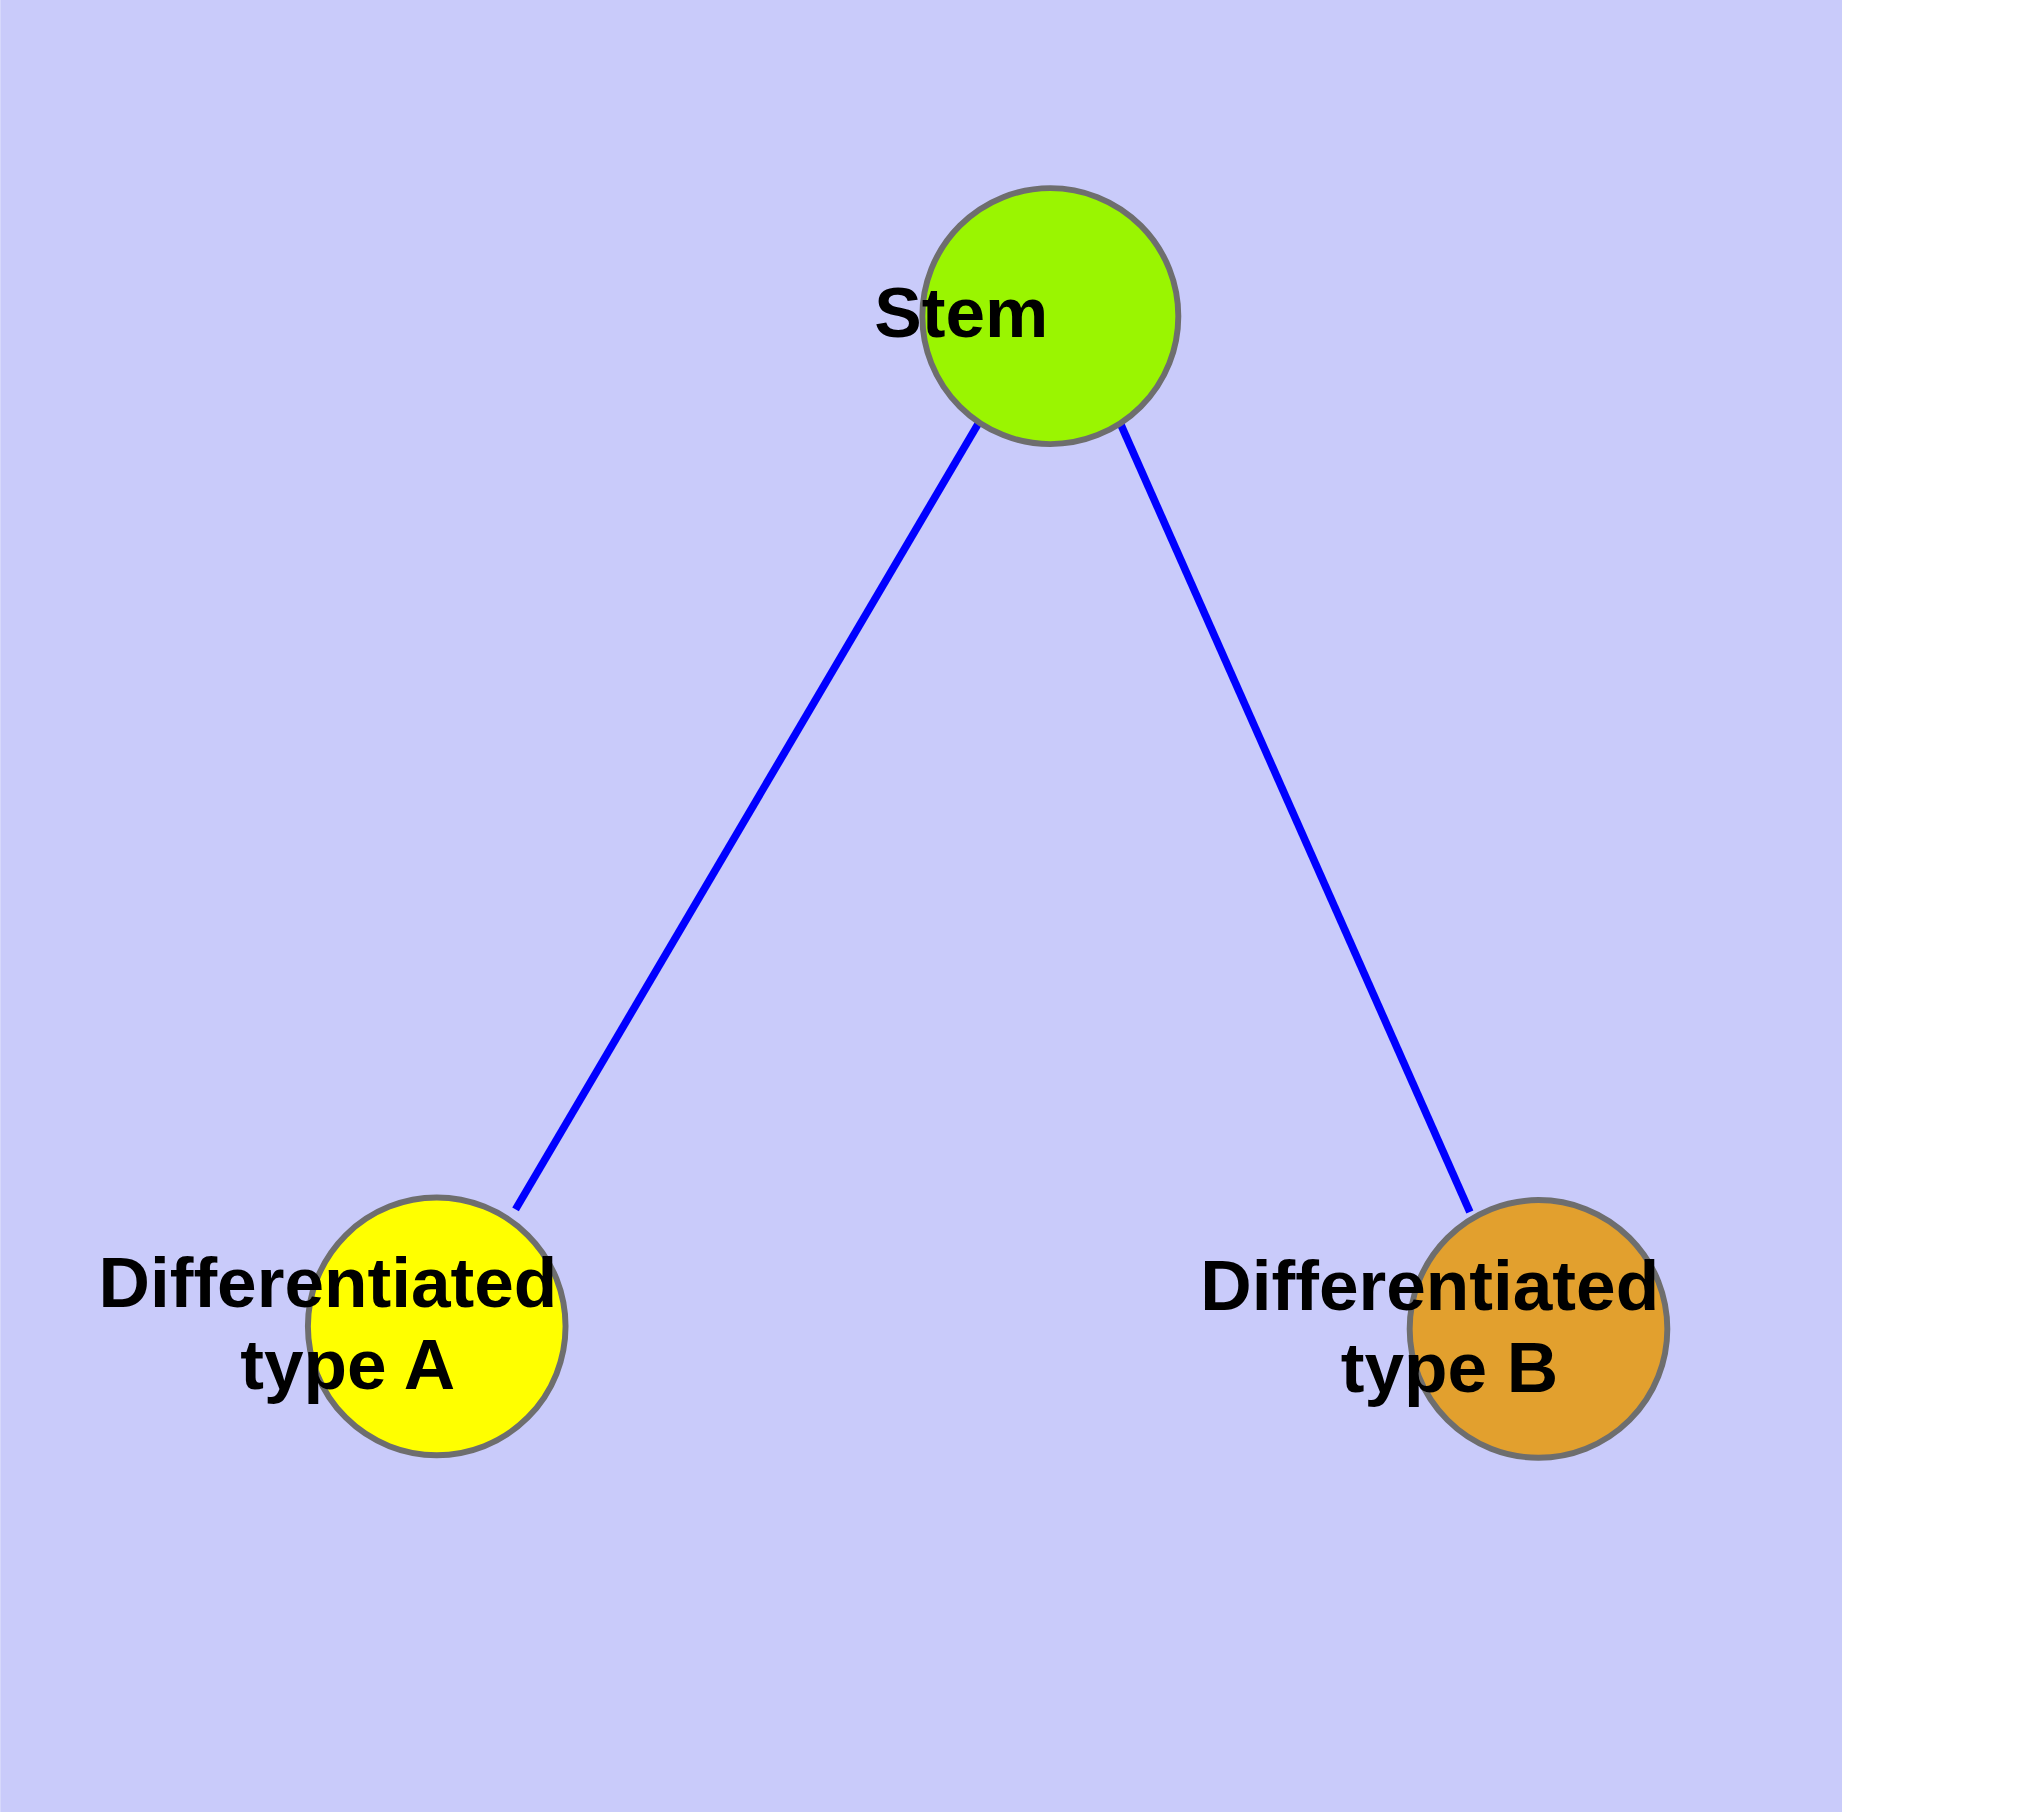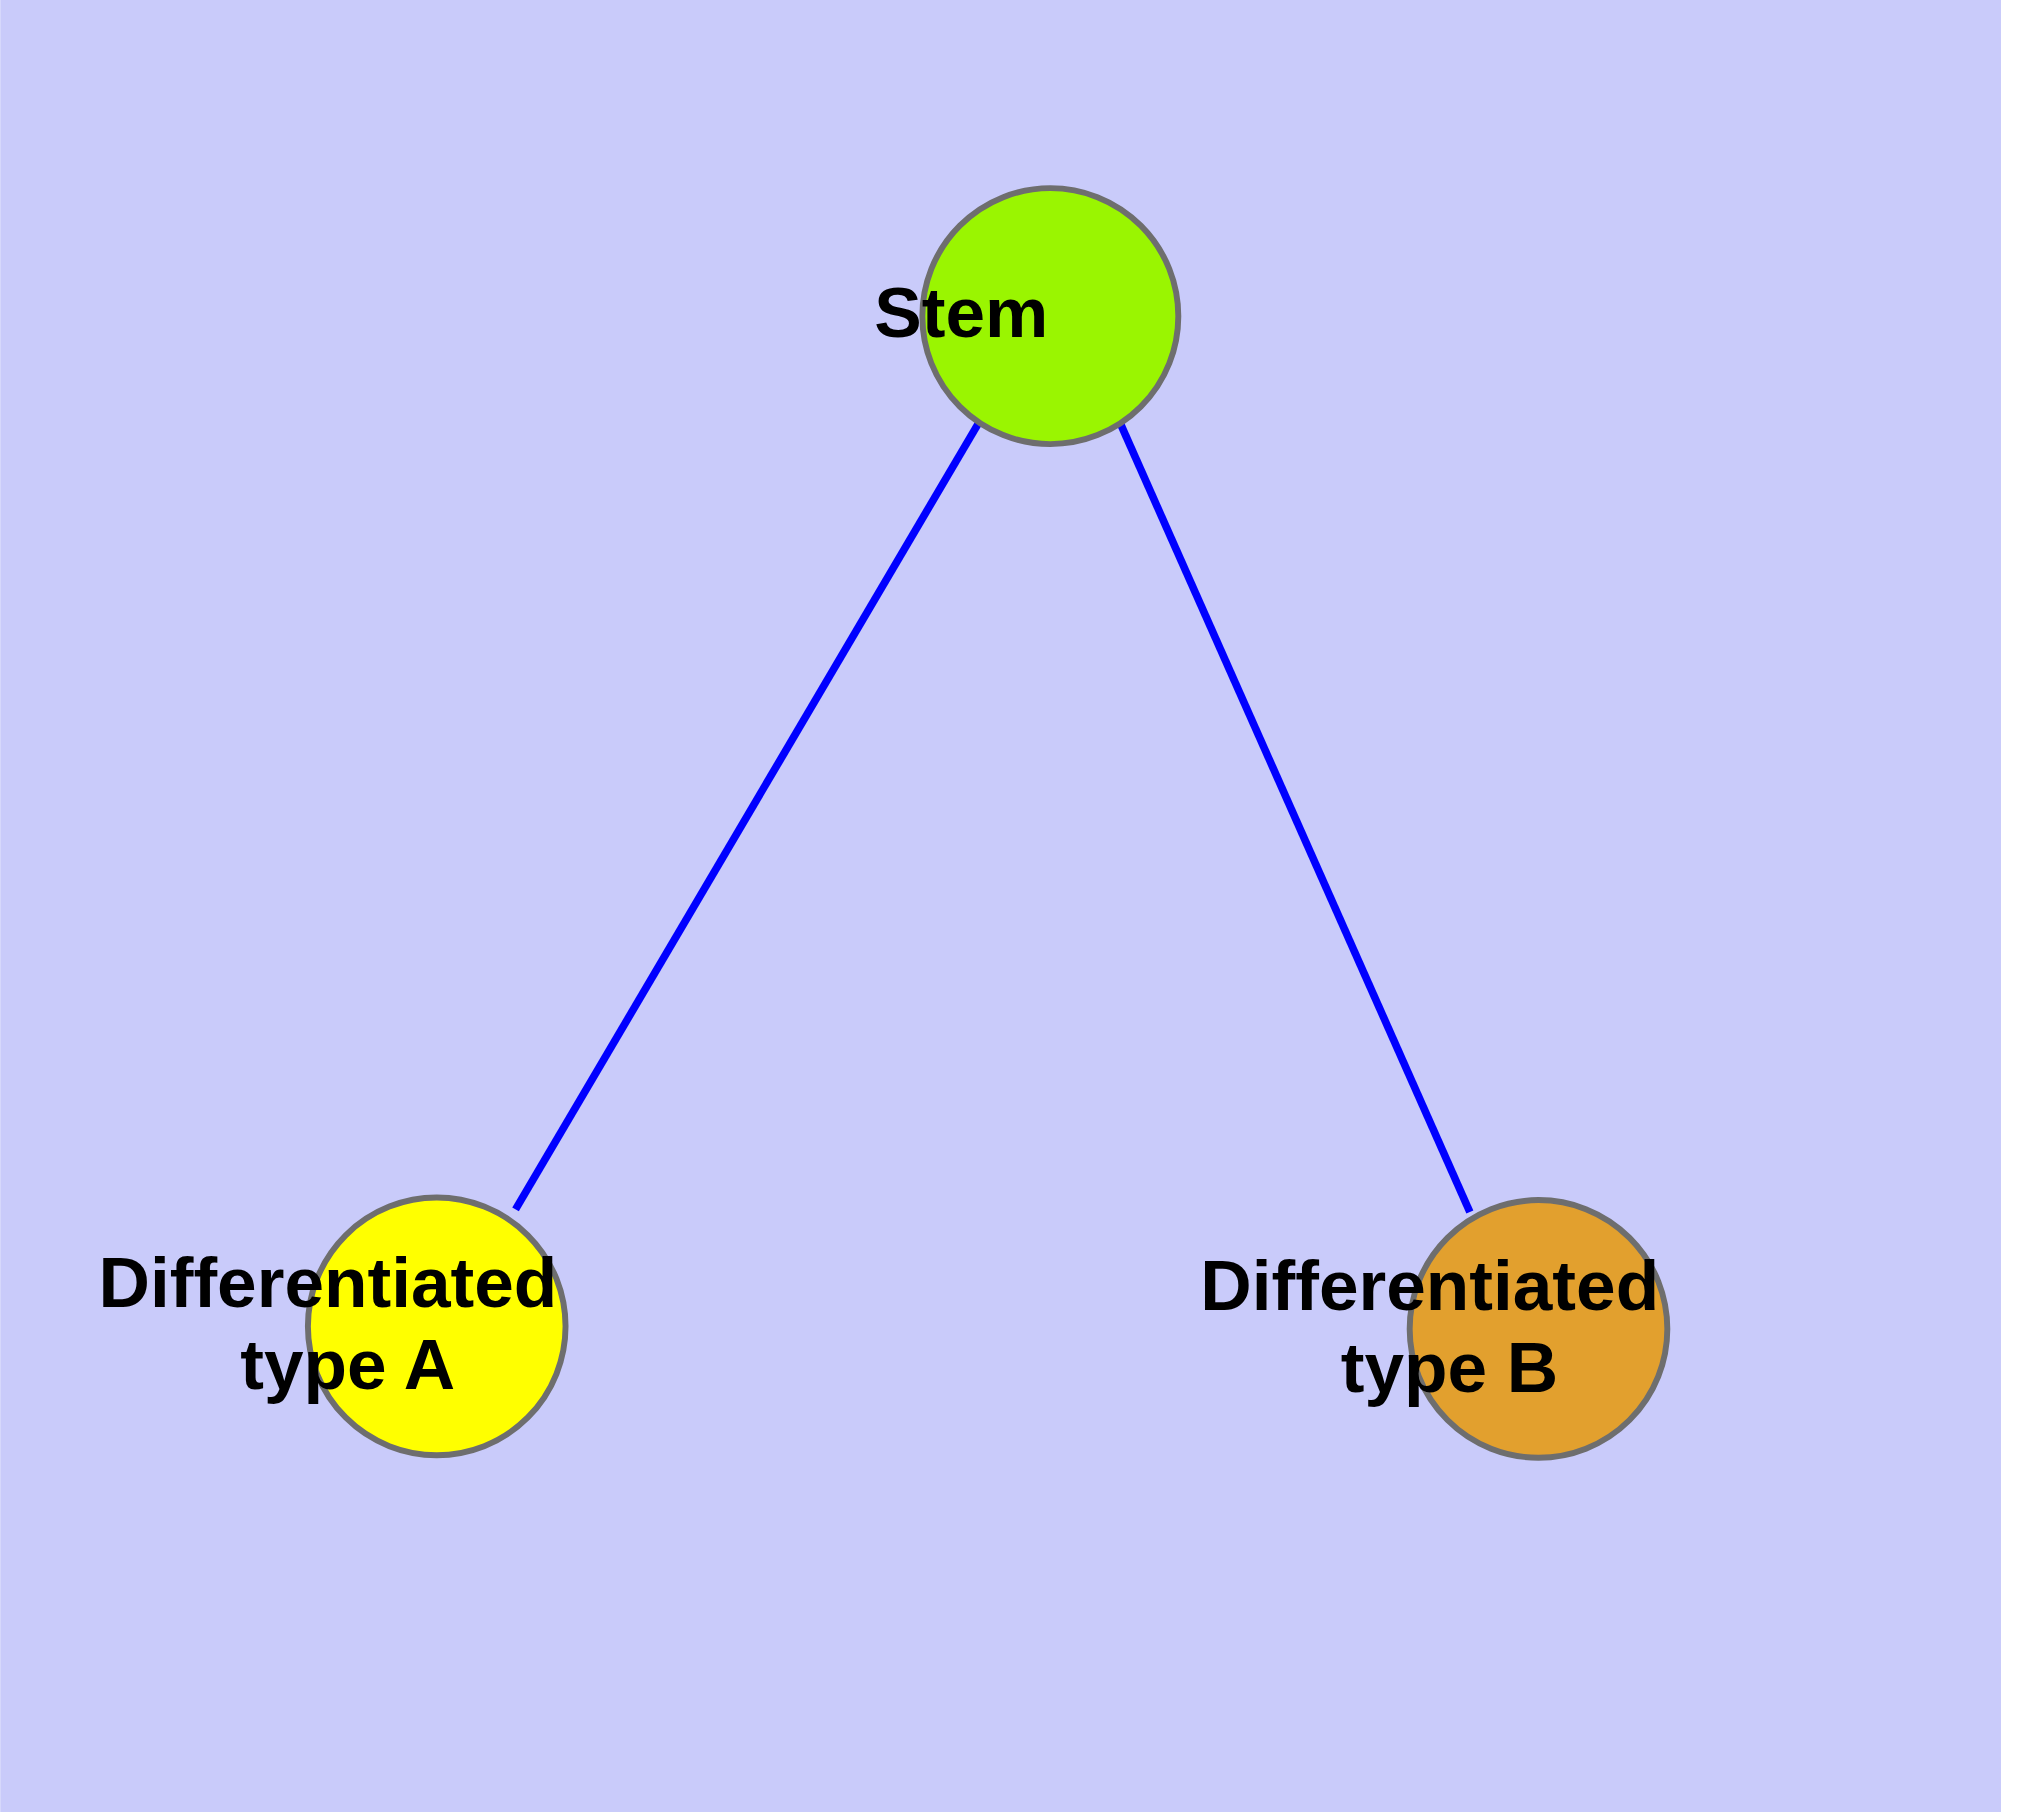--- a/index.html
+++ b/index.html
@@ -3,21 +3,21 @@
 <meta charset="utf-8">
 <title>Cell Differentiation Graph</title>
 <style>
   html, body {
     margin: 0;
     padding: 0;
     background: #ffffff;
   }
   #canvas {
     position: relative;
-    width: 2001px;
+    width: 1842px;
     height: 1812px;
     overflow: hidden;
     font-family: "Liberation Sans", "DejaVu Sans", sans-serif;
   }
   #graph-svg {
     position: absolute;
     top: 0;
     left: 0;
     width: 2021px;
     height: 1812px;

